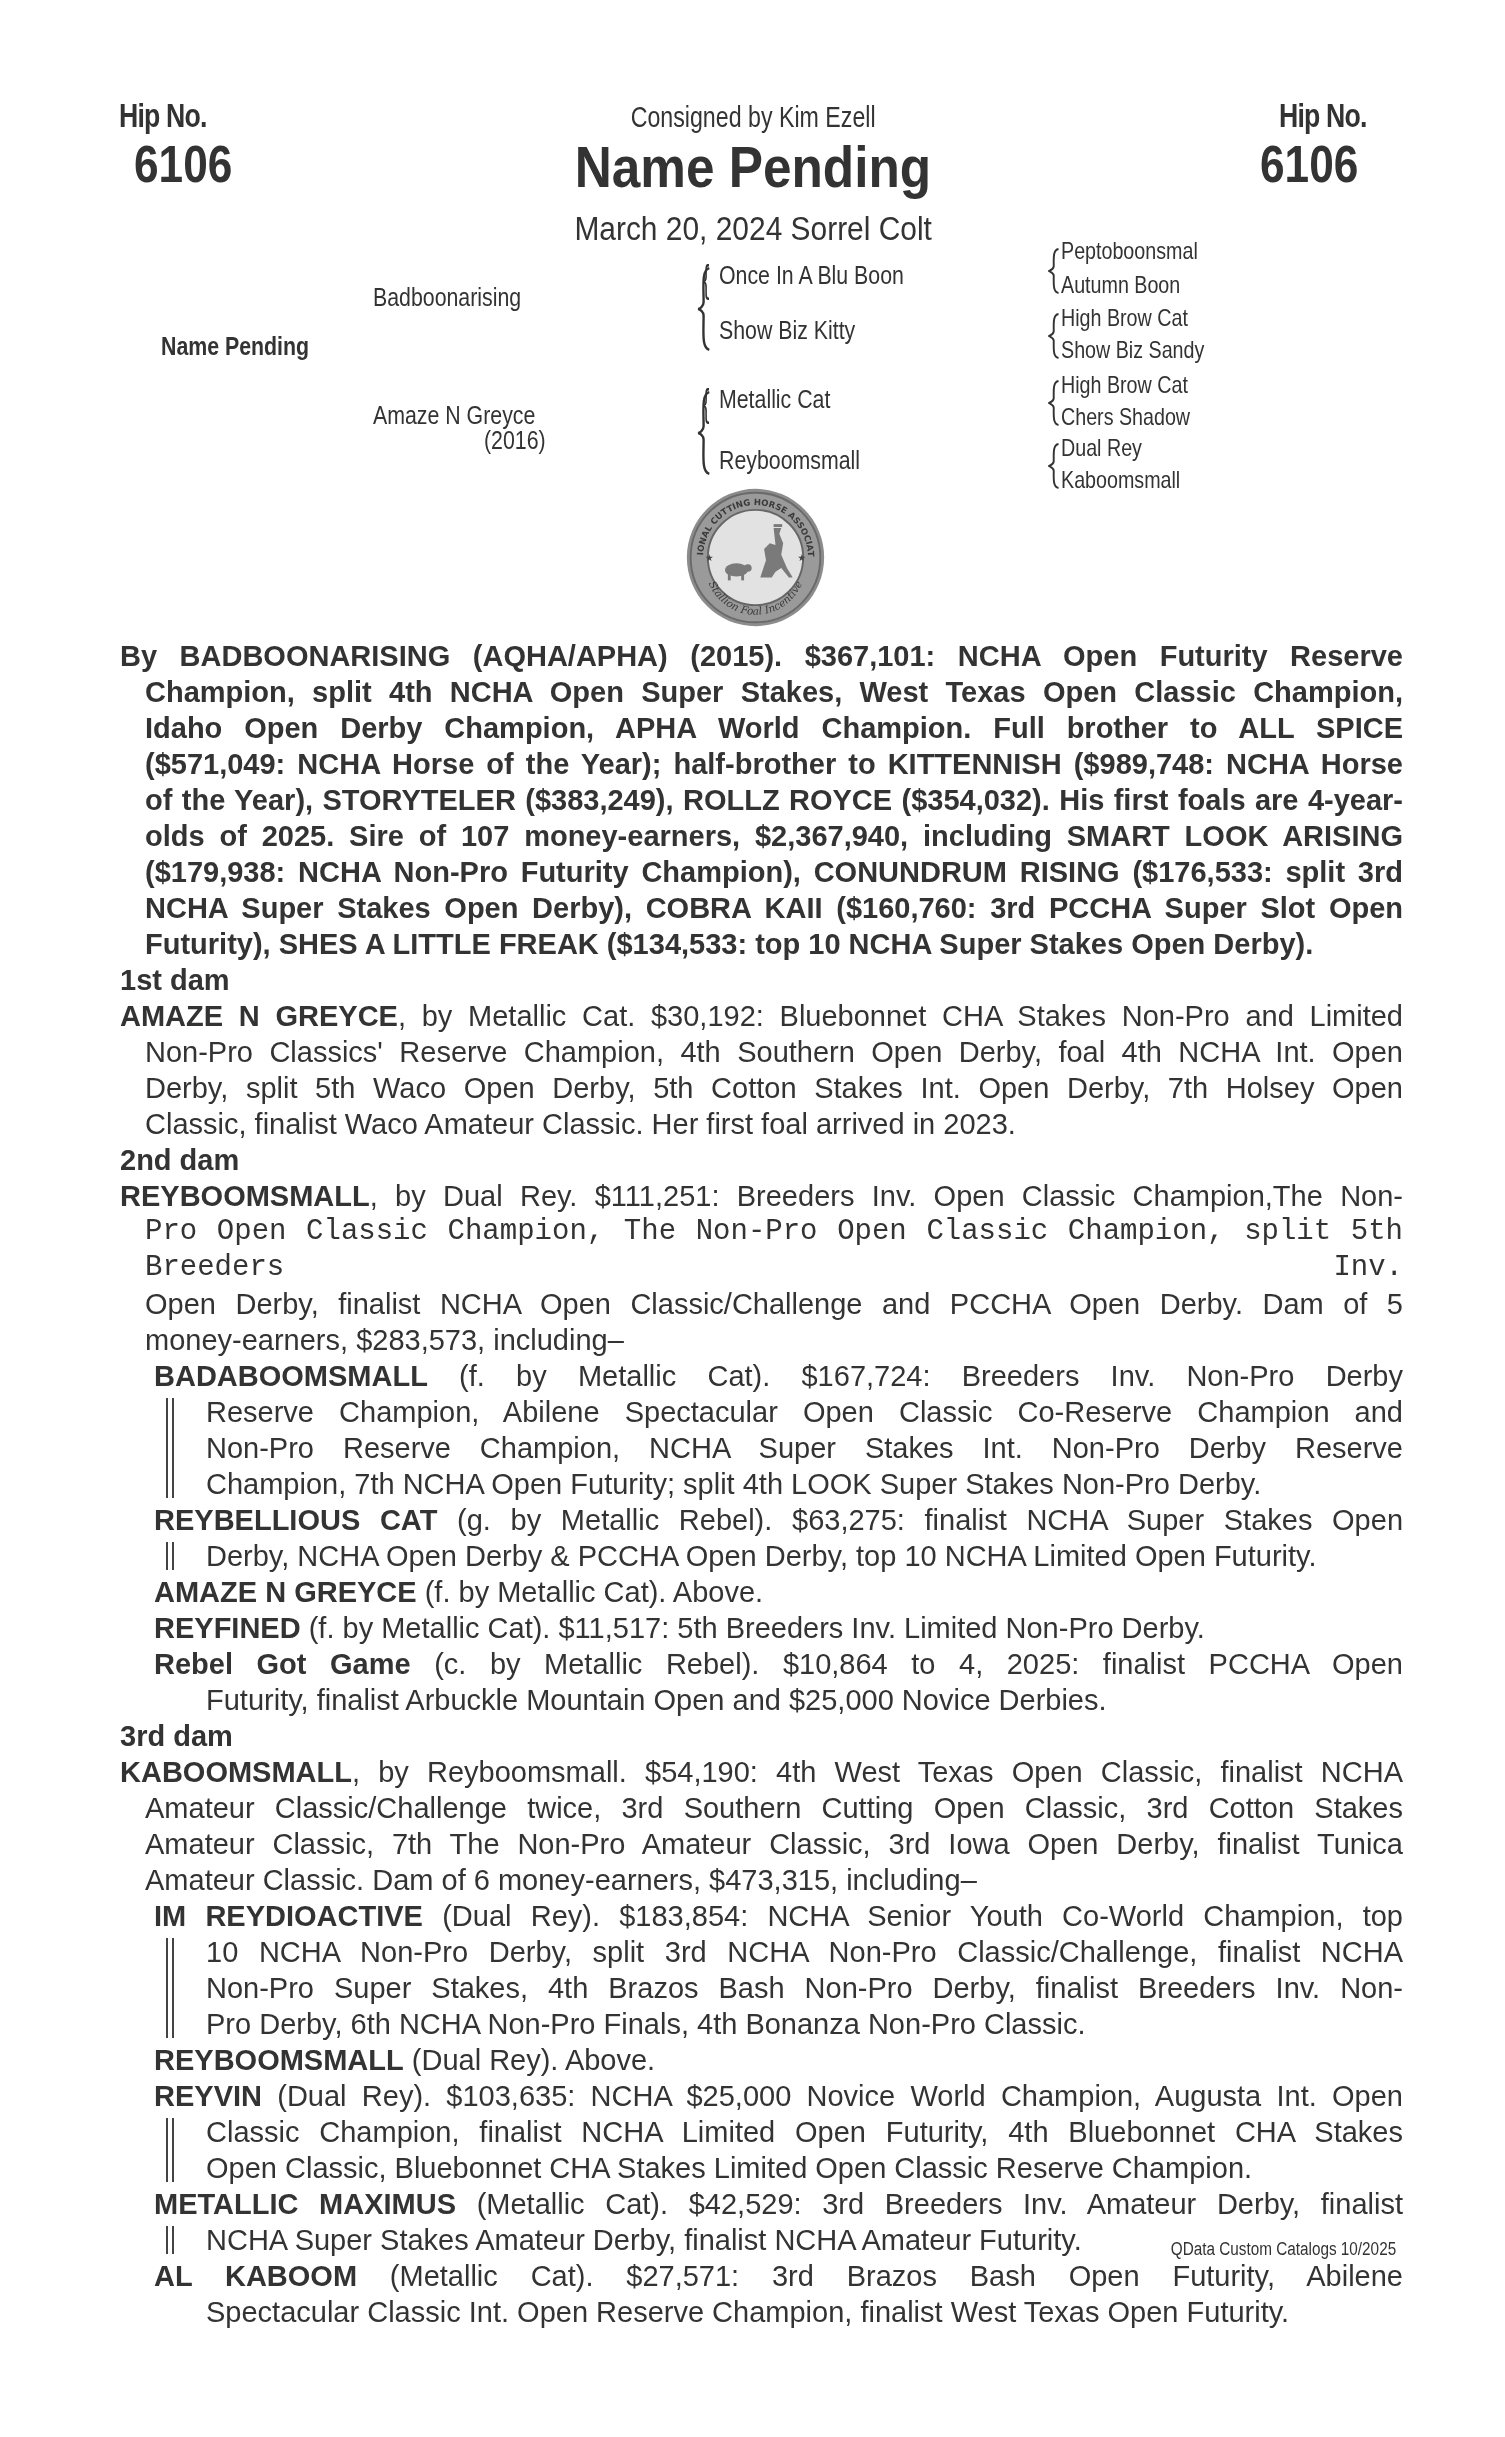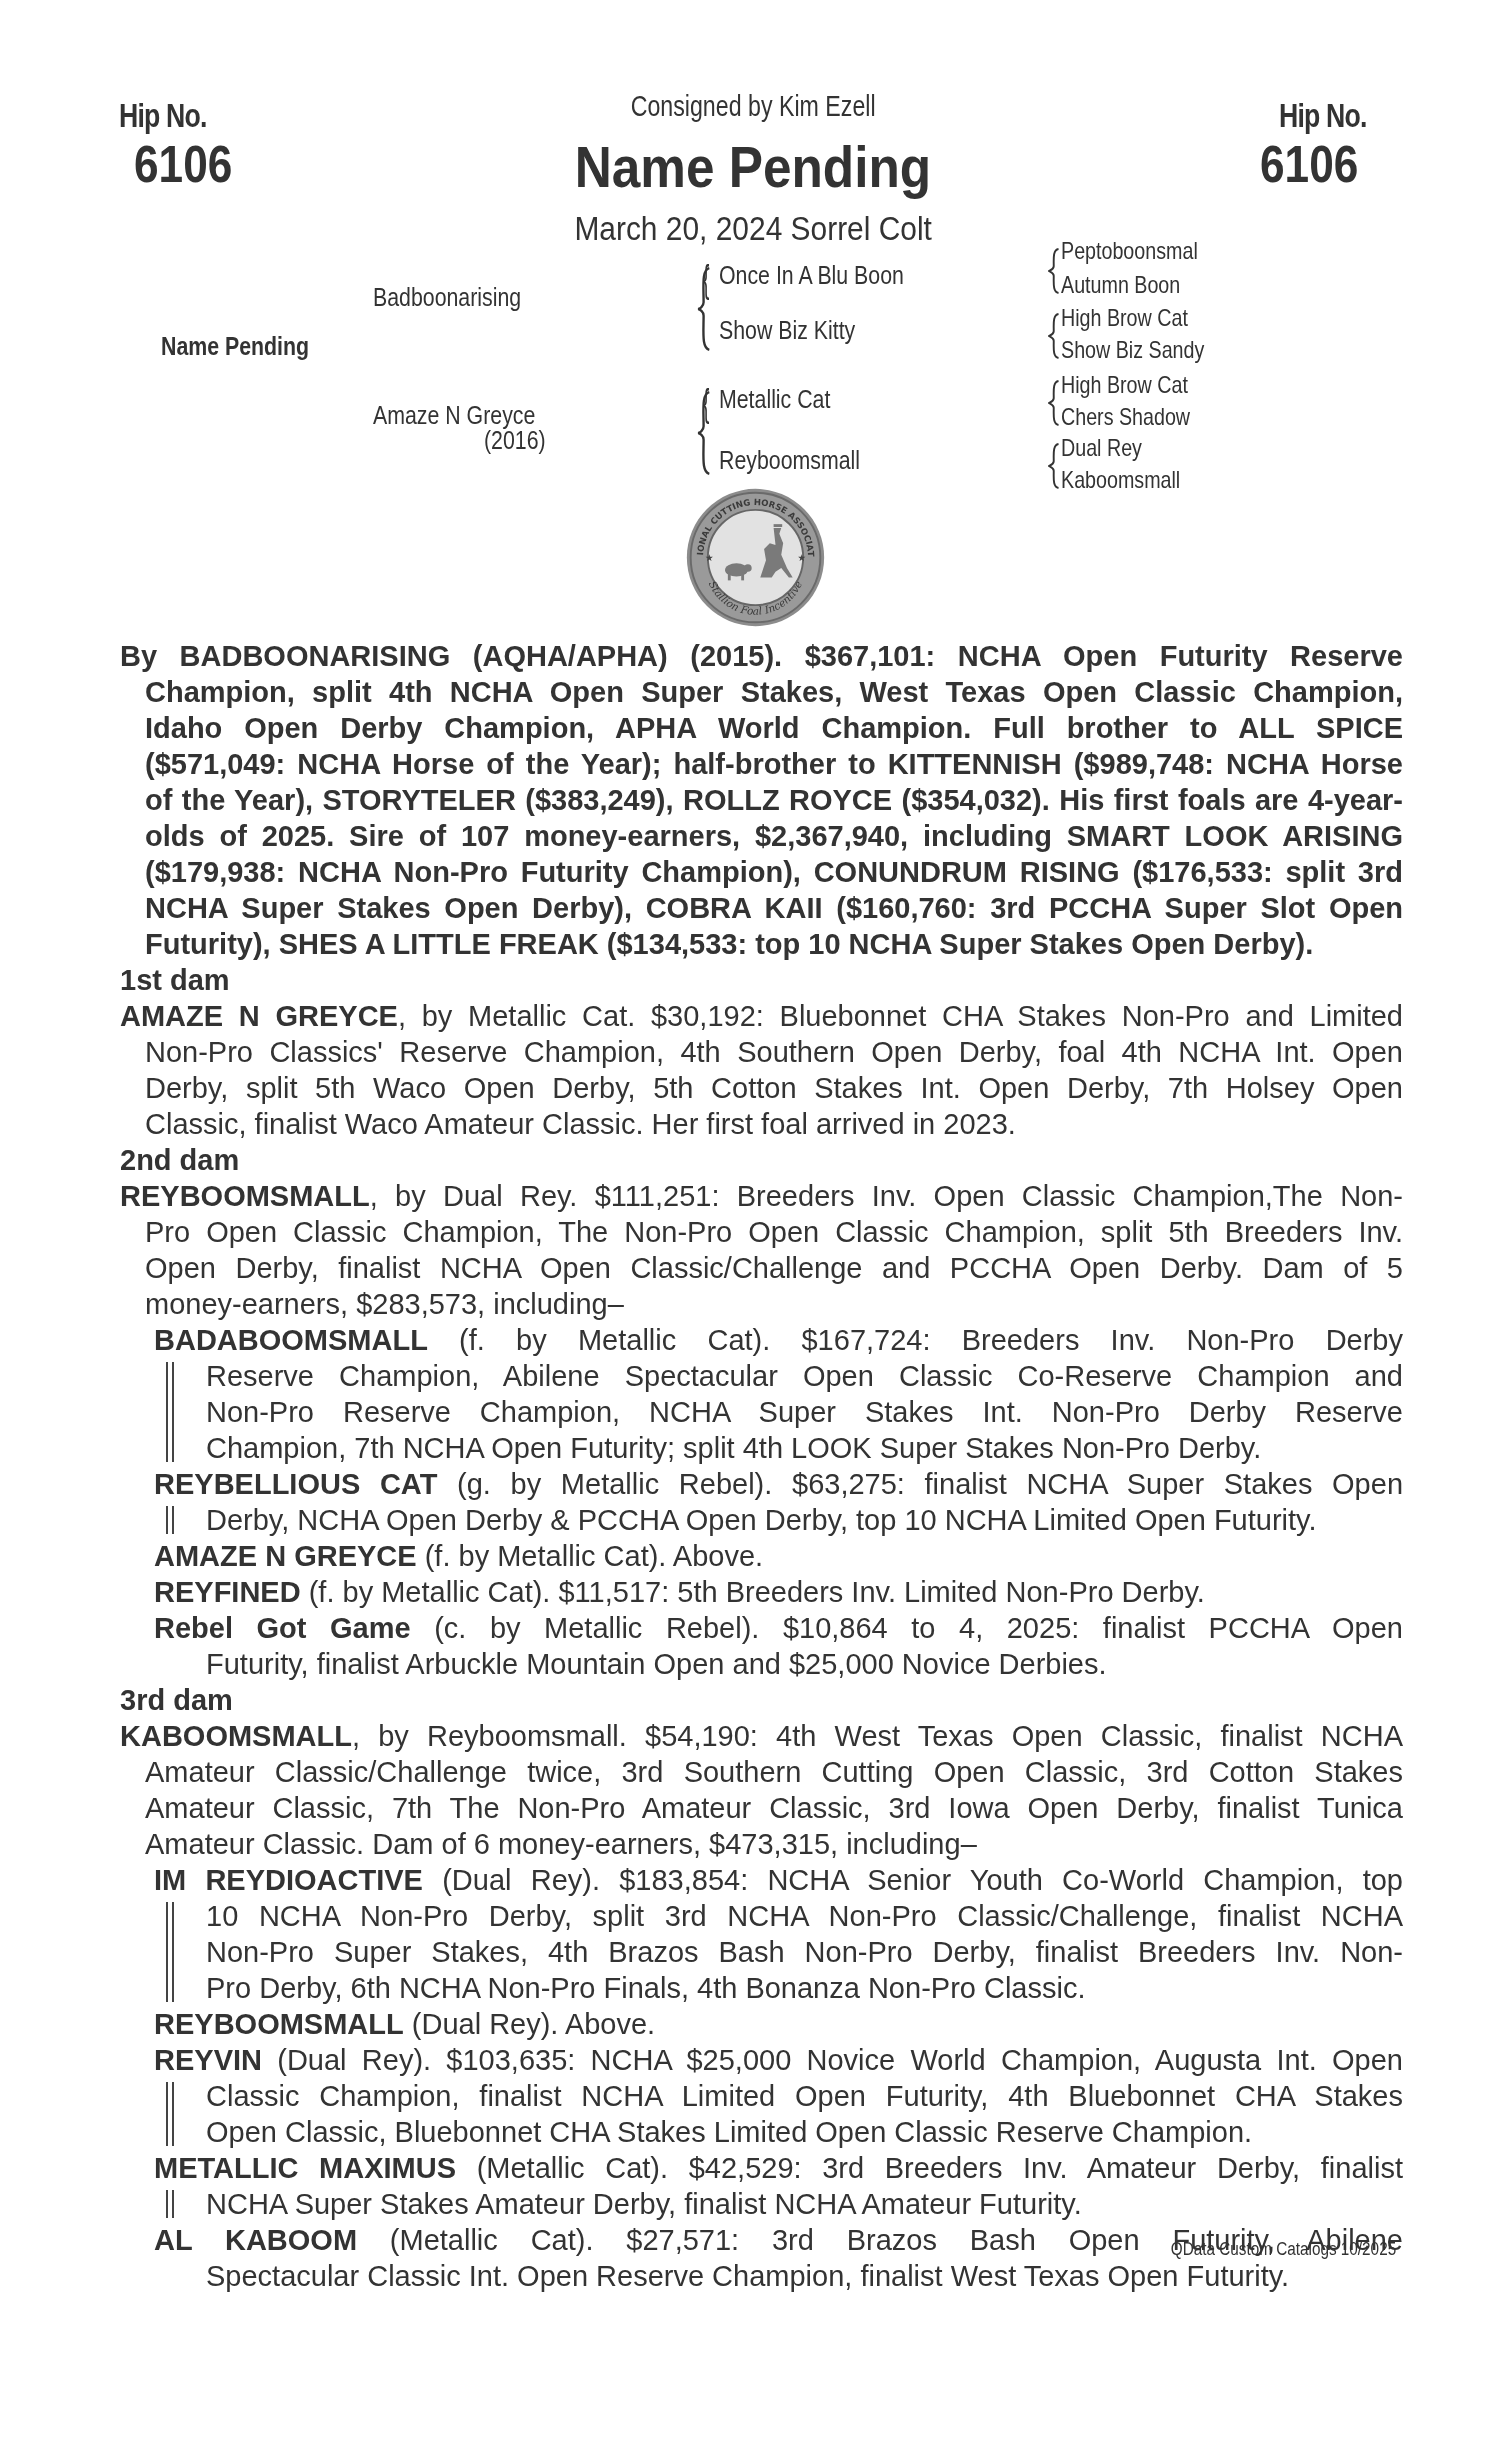--- a/index.html
+++ b/index.html
@@ -7,21 +7,21 @@
     width: 1506px; height: 2438px; position: relative; overflow: hidden;
     color: #333333;
     font-family: "Liberation Sans", sans-serif;
   }
   .abs { position: absolute; }
 
   
   .hip-label { font-size: 32.5px; font-weight: bold; letter-spacing: -1px; transform: scaleX(0.82); transform-origin: left top; }
   .hip-num { font-size: 52px; font-weight: bold; transform: scaleX(0.85); transform-origin: left top; }
   .center-block { position: absolute; left: 0; width: 1506px; text-align: center; }
-  .consigned { top: 90px; font-size: 29px; }
+  .consigned { top: 101px; font-size: 29px; }
   .consigned span { display: inline-block; transform: scaleX(0.8); }
   .title { top: 134px; font-size: 57px; font-weight: bold; }
   .title span { display: inline-block; transform: scaleX(0.9); }
   .subtitle { top: 201px; font-size: 34px; margin-top: 8px; }
   .subtitle span { display: inline-block; transform: scaleX(0.88); }
 
   
   .ped { font-size: 26px; white-space: nowrap; transform: scaleX(0.82); transform-origin: left top; }
   .ped-small { font-size: 24px; }
   .ped-bold { font-weight: bold; }
@@ -164,21 +164,21 @@
   <div>
     <span class="justify-line" style="white-space: normal; text-align: justify; text-align-last: justify;"><span class="b">AMAZE N GREYCE</span><span>, by Metallic Cat. $30,192: Bluebonnet CHA Stakes Non-Pro and Limited</span></span>
     <span class="justify-line" style="padding-left: 25px; white-space: normal; text-align: justify; text-align-last: justify;">Non-Pro Classics' Reserve Champion, 4th Southern Open Derby, foal 4th NCHA Int. Open</span>
     <span class="justify-line" style="padding-left: 25px; white-space: normal; text-align: justify; text-align-last: justify;">Derby, split 5th Waco Open Derby, 5th Cotton Stakes Int. Open Derby, 7th Holsey Open</span>
     <span class="line" style="padding-left: 25px; white-space: nowrap;">Classic, finalist Waco Amateur Classic. Her first foal arrived in 2023.</span>
   </div>
 
   <div class="heading">2nd dam</div>
   <div>
     <span class="justify-line" style="white-space: normal; text-align: justify; text-align-last: justify;"><span class="b">REYBOOMSMALL</span><span>, by Dual Rey. $111,251: Breeders Inv. Open Classic Champion,The Non-</span></span>
-    <span class="justify-line" style="padding-left: 25px; white-space: normal; text-align: justify; text-align-last: justify;">Pro Open Classic Champion, The Non-Pro Open Classic Champion, split 5th Breeders Inv.</span>
+    <span class="justify-line" style="padding-left: 25px; white-space: normal; text-align: justify; text-align-last: justify; font-family: Liberation Mono, monospace;">Pro Open Classic Champion, The Non-Pro Open Classic Champion, split 5th Breeders Inv.</span>
     <span class="justify-line" style="padding-left: 25px; white-space: normal; text-align: justify; text-align-last: justify;">Open Derby, finalist NCHA Open Classic/Challenge and PCCHA Open Derby. Dam of 5</span>
     <span class="line" style="padding-left: 25px; white-space: nowrap;">money-earners, $283,573, including–</span>
   </div>
   <div id="second-dam-produce">
       <div class="produce">
         <span class="justify-line" style="white-space: normal; text-align: justify; text-align-last: justify;"><span class="b">BADABOOMSMALL</span><span> (f. by Metallic Cat). $167,724: Breeders Inv. Non-Pro Derby</span></span>
         <div class="produce-rest">
           <span class="bar"></span>
           <span class="justify-line" style="white-space: normal; text-align: justify; text-align-last: justify;">Reserve Champion, Abilene Spectacular Open Classic Co-Reserve Champion and</span>
           <span class="justify-line" style="white-space: normal; text-align: justify; text-align-last: justify;">Non-Pro Reserve Champion, NCHA Super Stakes Int. Non-Pro Derby Reserve</span>

